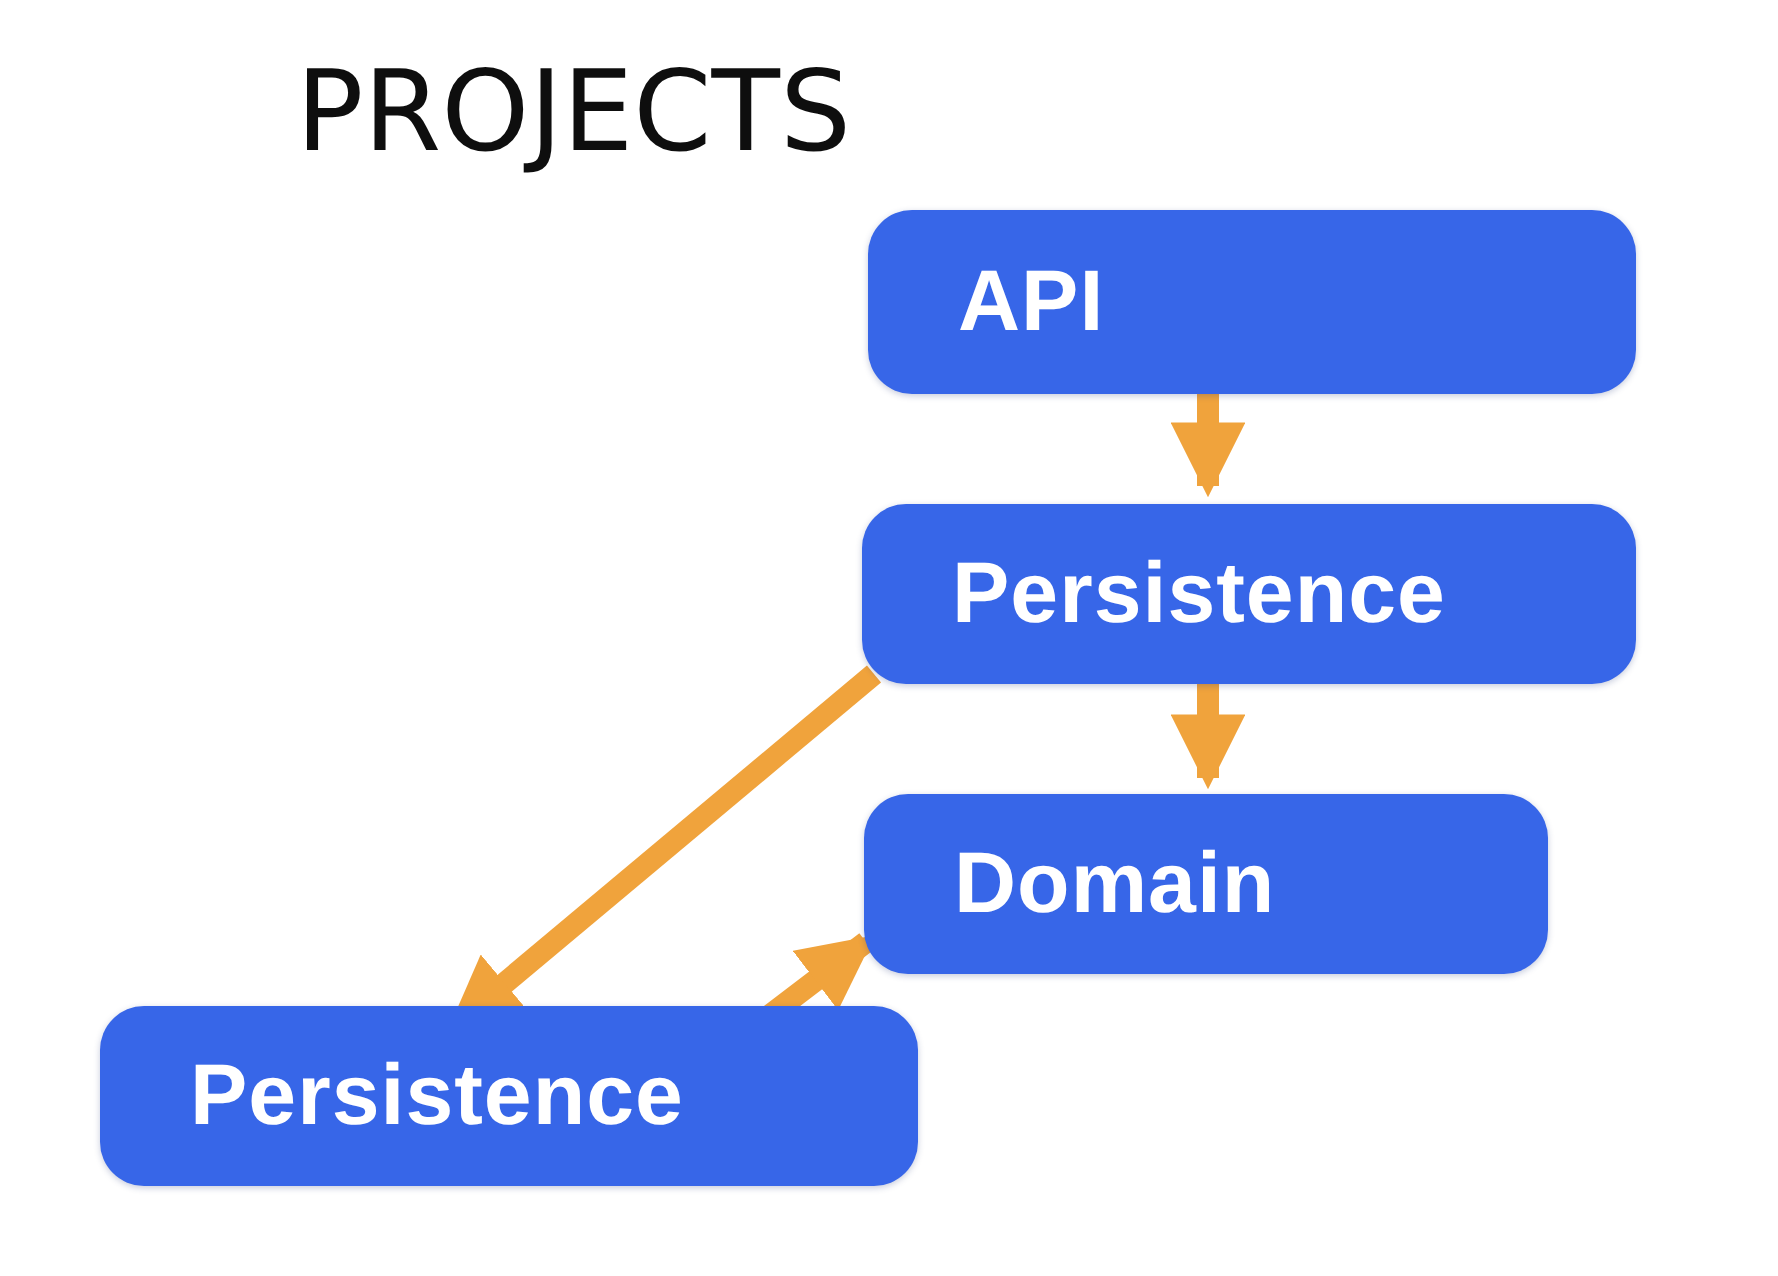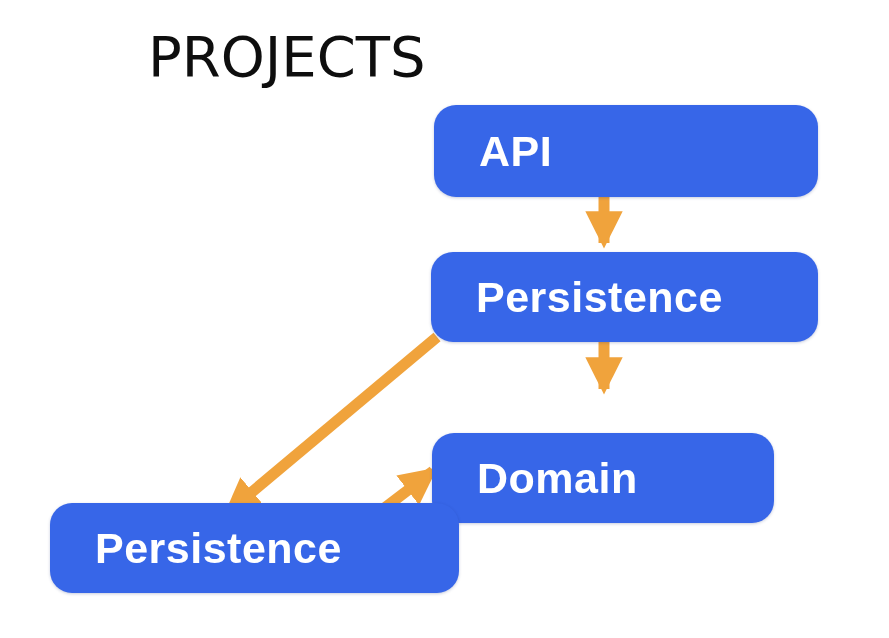--- a/index.html
+++ b/index.html
@@ -39,21 +39,21 @@
   }
   .node-label {
     color: var(--label, #ffffff);
     font-weight: 700;
     font-size: 43px;
     letter-spacing: 0.5px;
     white-space: nowrap;
   }
   .node-api         { left: 434px; top: 105px; width: 339px; height: 92px; }
   .node-application { left: 431px; top: 252px; width: 342px; height: 90px; }
-  .node-domain      { left: 432px; top: 397px; width: 297px; height: 90px; margin-top: 36px; }
+  .node-domain      { left: 432px; top: 397px; width: 297px; height: 90px; }
   .node-persistence { left: 50px;  top: 503px; width: 364px; height: 90px; }
   .edges-layer {
     position: absolute;
     inset: 0;
     pointer-events: none;
   }
   .edge {
     stroke: var(--arrow, #f0a33c);
     stroke-width: 11;
     fill: none;

